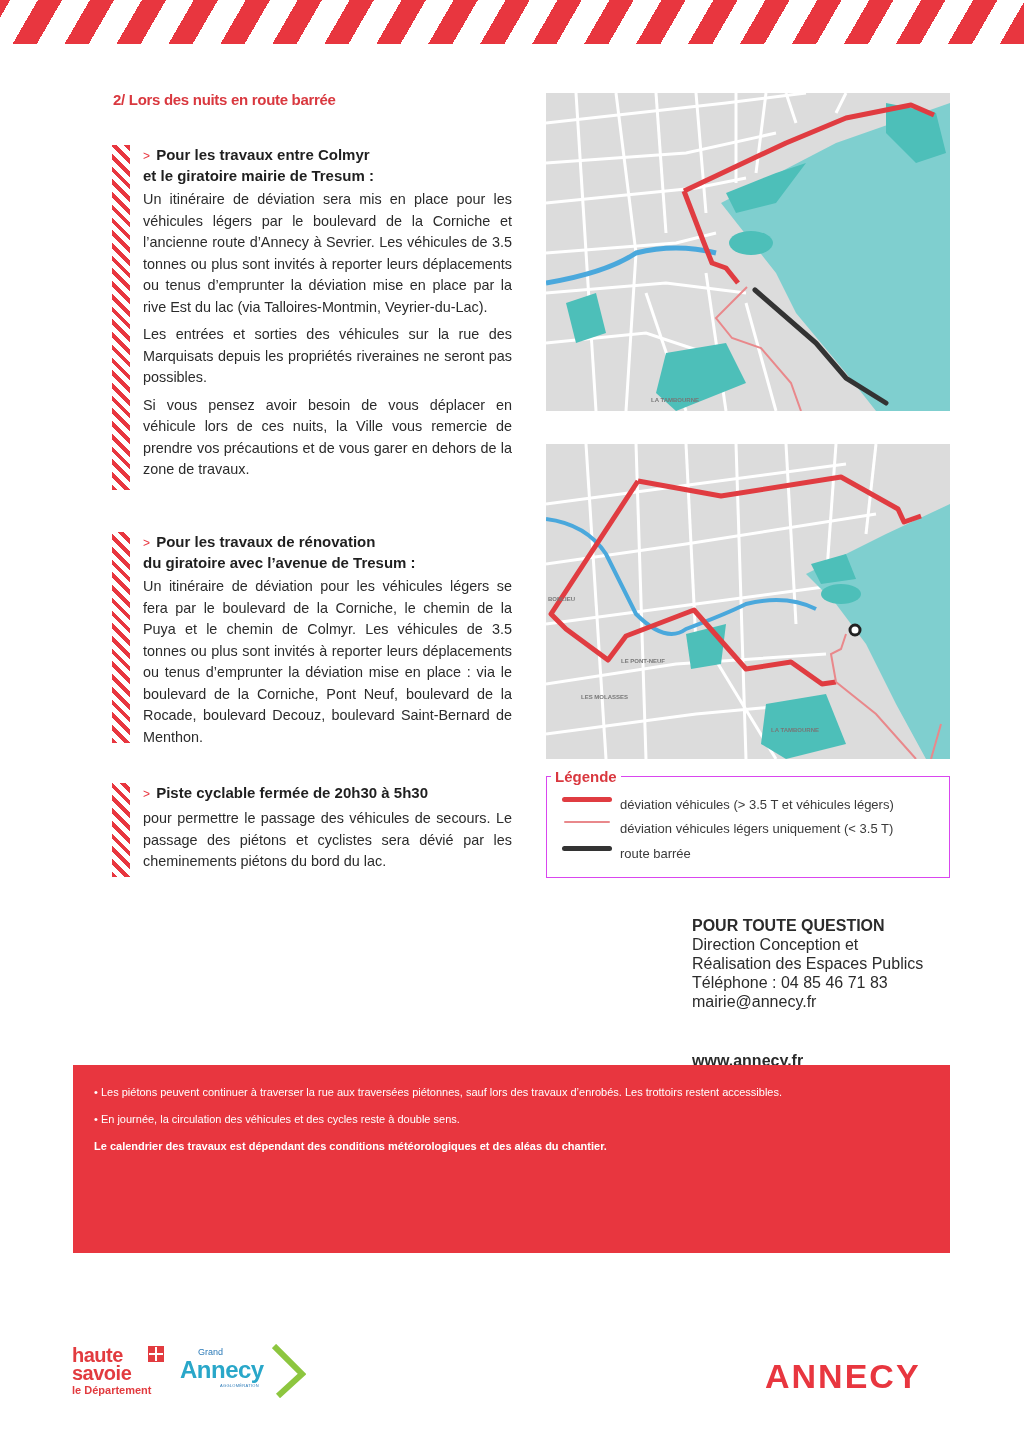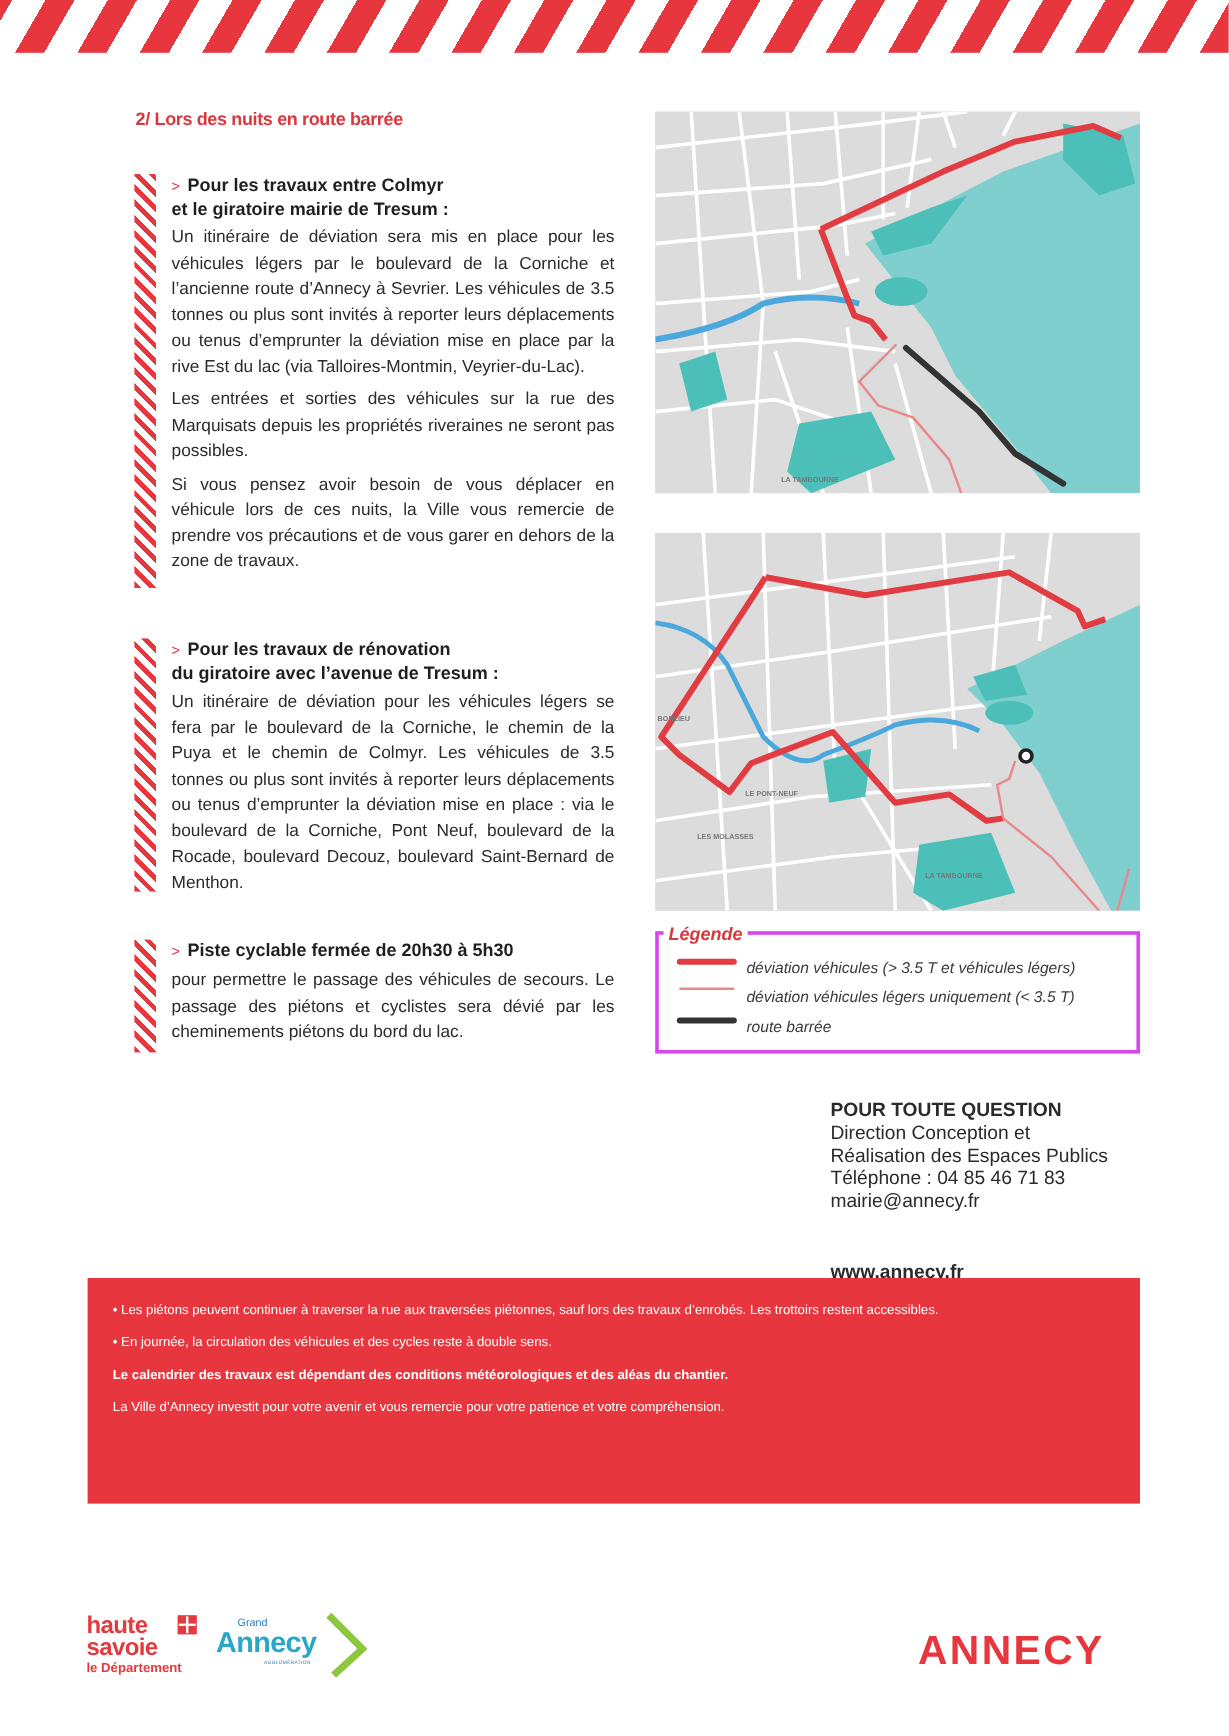--- a/index.html
+++ b/index.html
@@ -36,22 +36,21 @@
   .block-3 { top: 783px; height: 94px; }
 
   .map { position: absolute; left: 546px; width: 404px; background: #dcdcdc; overflow: hidden; }
   .map-1 { top: 93px; height: 318px; }
   .map-2 { top: 444px; height: 315px; }
   .map svg { display: block; width: 100%; height: 100%; }
   .map-label { font-family: "Liberation Sans", sans-serif; font-size: 6px; font-weight: bold; fill: #777; }
 
   .legend {
     position: absolute; left: 546px; top: 776px; width: 404px; height: 102px;
-    border: 3px solid #d946ef;
-    font-style: italic;
+    border: 1px solid #d946ef;
   }
   .legend-title {
     position: absolute; left: 4px; top: -9px; background: #fff; padding: 0 4px;
     font-weight: bold; font-size: 15px; color: #d9383f;
   }
   .legend-row { position: absolute; left: 15px; display: flex; align-items: flex-start; }
   .legend-row .swatch { width: 50px; height: 5px; border-radius: 3px; margin-right: 8px; }
   .legend-row .lbl { font-size: 13px; color: #3a3a3a; }
   .legend-row-1 { top: 20px; }
   .legend-row-2 { top: 44px; }
@@ -227,21 +226,20 @@
   <div>Réalisation des Espaces Publics</div>
   <div>Téléphone : 04 85 46 71 83</div>
   <div>mairie@annecy.fr</div>
   <div class="ct-web">www.annecy.fr</div>
 </div>
 
 <div class="info-box">
   <p>• Les piétons peuvent continuer à traverser la rue aux traversées piétonnes, sauf lors des travaux d’enrobés. Les trottoirs restent accessibles.</p>
   <p>• En journée, la circulation des véhicules et des cycles reste à double sens.</p>
   <p class="strong">Le calendrier des travaux est dépendant des conditions météorologiques et des aléas du chantier.</p>
-  <p>La Ville d’Annecy investit pour votre avenir et vous remercie pour votre patience et votre compréhension.</p>
 </div>
 
 <div class="logo-hs">
   <div class="hs-cross"></div>
   <div class="hs-word">haute</div>
   <div class="hs-word">savoie</div>
   <div class="hs-sub">le Département</div>
 </div>
 
 <div class="logo-ga">

